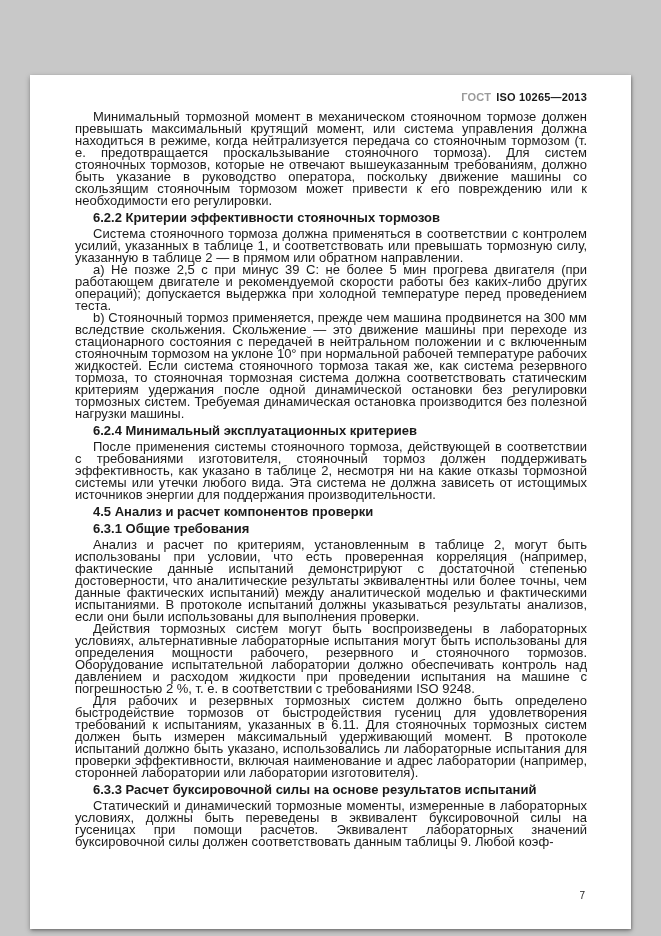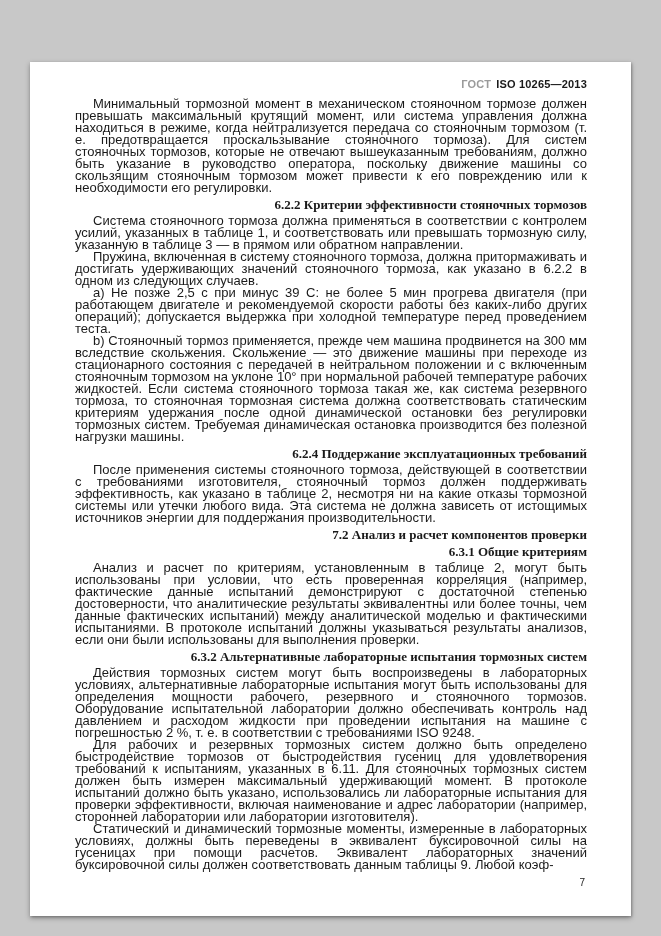--- a/index.html
+++ b/index.html
@@ -11,21 +11,21 @@
   .canvas {
     position: relative;
     width: 661px;
     height: 936px;
     background: #c8c8c8;
     overflow: hidden;
   }
   .page {
     position: absolute;
     left: 30px;
-    top: 62px;
+    top: 75px;
     width: 601px;
     height: 854px;
     background: #ffffff;
     box-shadow: 0 2px 5px rgba(0,0,0,0.35), 1px 1px 2px rgba(0,0,0,0.2);
     box-sizing: border-box;
     padding: 16px 44px 0 45px;
   }
   .page-header {
     text-align: right;
     font-size: 11px;
@@ -44,53 +44,51 @@
     line-height: 12px;
     text-align: justify;
   }
   .page-body p {
     margin: 0;
     text-indent: 18px;
   }
   .page-body p.heading {
     font-weight: bold;
     margin: 5px 0 4px 0;
-    text-align: right;
-    font-family: Liberation Serif, serif;
+    text-align: left;
   }
   .page-footer .page-number {
     position: absolute;
     right: 46px;
     bottom: 28px;
     font-size: 10px;
     color: #1a1a1a;
   }
 </style>
 </head>
 <body>
 
 <div class="canvas">
   <div class="page">
     <div class="page-header">
       <span class="gost">ГОСТ</span><span class="num">ISO 10265—2013</span>
     </div>
     <div class="page-body">
         <p class="para">Минимальный тормозной момент в механическом стояночном тормозе должен превышать максимальный крутящий момент, или система управления должна находиться в режиме, когда нейтрализуется передача со стояночным тормозом (т. е. предотвращается проскальзывание стояночного тормоза). Для систем стояночных тормозов, которые не отвечают вышеуказанным требованиям, должно быть указание в руководство оператора, поскольку движение машины со скользящим стояночным тормозом может привести к его повреждению или к необходимости его регулировки.</p>
         <p class="heading">6.2.2 Критерии эффективности стояночных тормозов</p>
-        <p class="para">Система стояночного тормоза должна применяться в соответствии с контролем усилий, указанных в таблице 1, и соответствовать или превышать тормозную силу, указанную в таблице 3 — в прямом или обратном направлении.</p>
-        <p class="para">Пружина, включенная в систему стояночного тормоза, должна притормаживать и достигать удерживающих значений стояночного тормоза, как указано в 6.2.2 в одном из следующих случаев.</p>
+        <p class="para">Система стояночного тормоза должна применяться в соответствии с контролем усилий, указанных в таблице 1, и соответствовать или превышать тормозную силу, указанную в таблице 2 — в прямом или обратном направлении.</p>
         <p class="para">a)  Не позже 2,5 с при минус 39 С: не более 5 мин прогрева двигателя (при работающем двигателе и рекомендуемой скорости работы без каких-либо других операций); допускается выдержка при холодной температуре перед проведением теста.</p>
         <p class="para">b)  Стояночный тормоз применяется, прежде чем машина продвинется на 300 мм вследствие скольжения. Скольжение — это движение машины при переходе из стационарного состояния с передачей в нейтральном положении и с включенным стояночным тормозом на уклоне 10° при нормальной рабочей температуре рабочих жидкостей. Если система стояночного тормоза такая же, как система резервного тормоза, то стояночная тормозная система должна соответствовать статическим критериям удержания после одной динамической остановки без регулировки тормозных систем. Требуемая динамическая остановка производится без полезной нагрузки машины.</p>
-        <p class="heading">6.2.4 Поддержание эксплуатационных требований</p>
+        <p class="heading">6.2.4 Минимальный эксплуатационных критериев</p>
         <p class="para">После применения системы стояночного тормоза, действующей в соответствии с требованиями изготовителя, стояночный тормоз должен поддерживать эффективность, как указано в таблице 2, несмотря ни на какие отказы тормозной системы или утечки любого вида. Эта система не должна зависеть от истощимых источников энергии для поддержания производительности.</p>
-        <p class="heading">7.2 Анализ и расчет компонентов проверки</p>
-        <p class="heading">6.3.1 Общие критериям</p>
+        <p class="heading">4.5 Анализ и расчет компонентов проверки</p>
+        <p class="heading">6.3.1 Общие требования</p>
         <p class="para">Анализ и расчет по критериям, установленным в таблице 2, могут быть использованы при условии, что есть проверенная корреляция (например, фактические данные испытаний демонстрируют с достаточной степенью достоверности, что аналитические результаты эквивалентны или более точны, чем данные фактических испытаний) между аналитической моделью и фактическими испытаниями. В протоколе испытаний должны указываться результаты анализов, если они были использованы для выполнения проверки.</p>
-        <p class="heading">6.3.2 Альтернативные лабораторные испытания тормозных систем</p>
         <p class="para">Действия тормозных систем могут быть воспроизведены в лабораторных условиях, альтернативные лабораторные испытания могут быть использованы для определения мощности рабочего, резервного и стояночного тормозов. Оборудование испытательной лаборатории должно обеспечивать контроль над давлением и расходом жидкости при проведении испытания на машине с погрешностью 2 %, т. е. в соответствии с требованиями ISO 9248.</p>
         <p class="para">Для рабочих и резервных тормозных систем должно быть определено быстродействие тормозов от быстродействия гусениц для удовлетворения требований к испытаниям, указанных в 6.11. Для стояночных тормозных систем должен быть измерен максимальный удерживающий момент. В протоколе испытаний должно быть указано, использовались ли лабораторные испытания для проверки эффективности, включая наименование и адрес лаборатории (например, сторонней лаборатории или лаборатории изготовителя).</p>
+        <p class="heading">6.3.3 Расчет буксировочной силы на основе результатов испытаний</p>
         <p class="para">Статический и динамический тормозные моменты, измеренные в лабораторных условиях, должны быть переведены в эквивалент буксировочной силы на гусеницах при помощи расчетов. Эквивалент лабораторных значений буксировочной силы должен соответствовать данным таблицы 9. Любой коэф-</p>
       </div>
     <div class="page-footer">
       <span class="page-number">7</span>
     </div>
   </div>
 </div>
 
 </body></html>

